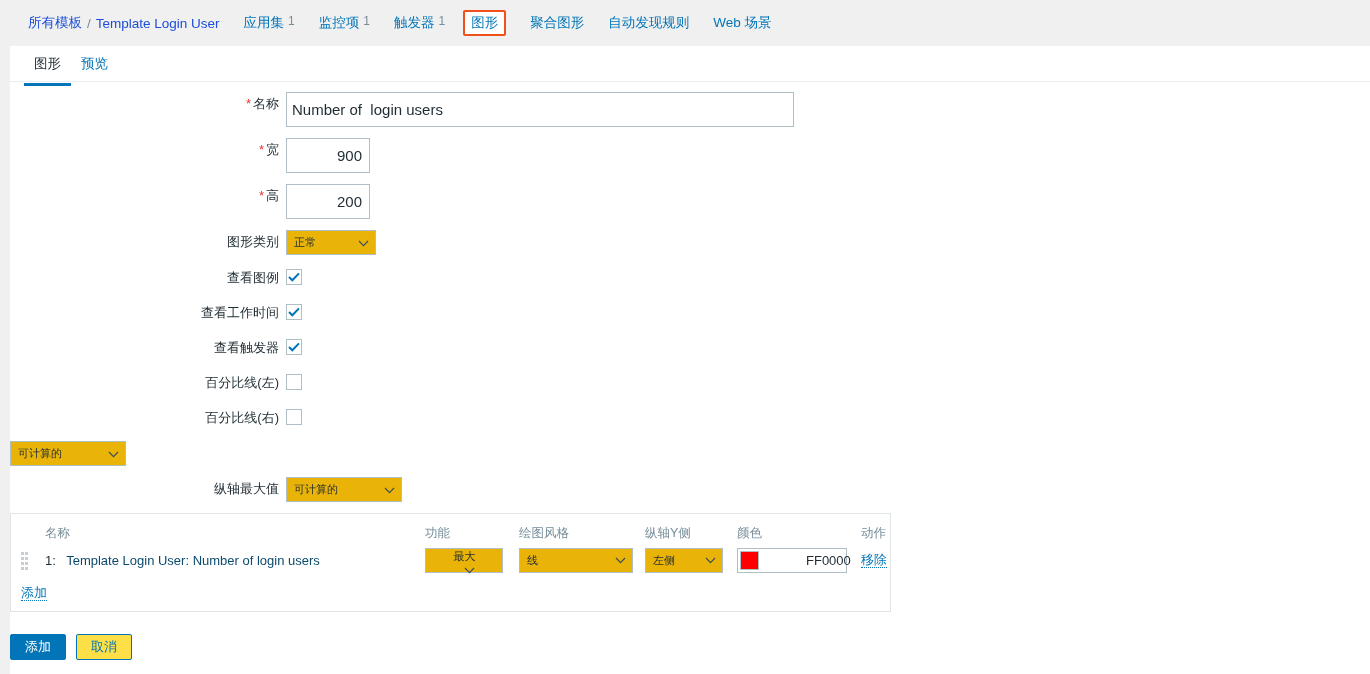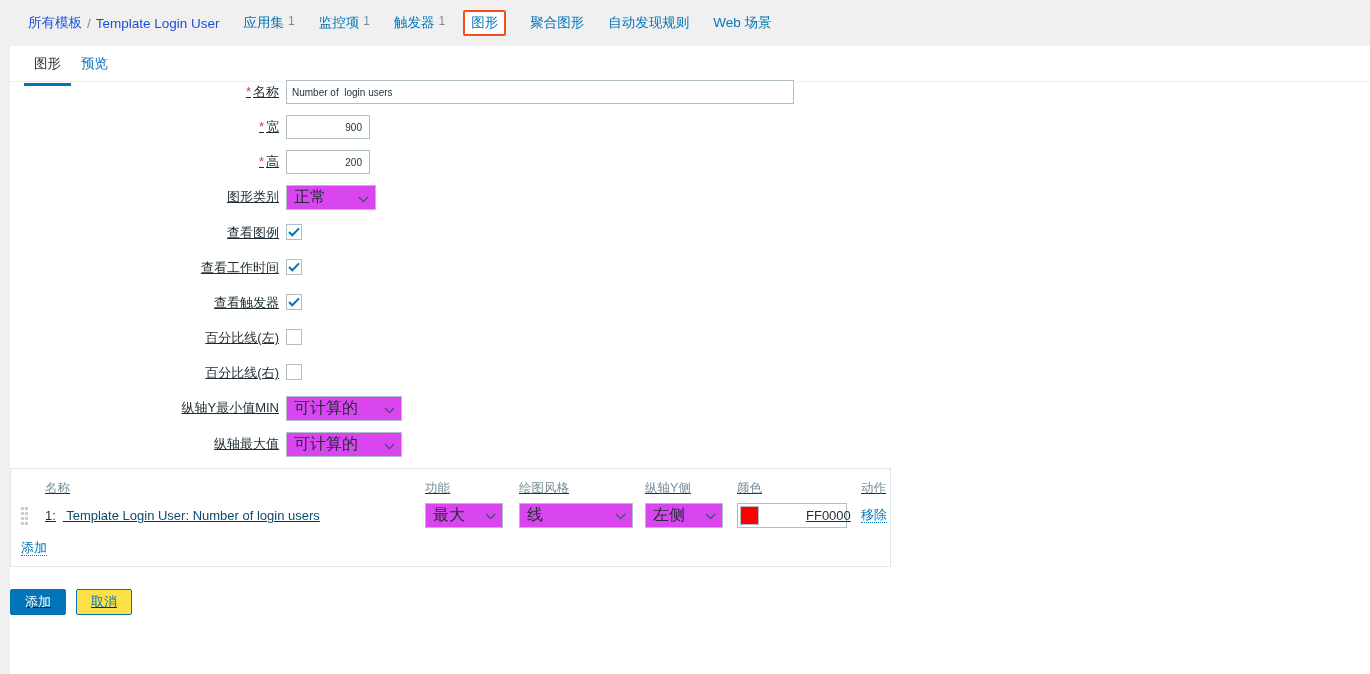--- a/index.html
+++ b/index.html
@@ -95,23 +95,22 @@
   }
   .tab.active {
     color: #1f2c33;
     border-bottom: 3px solid #0275b8;
   }
 
   
   .form {
     position: absolute;
     left: 0;
-    top: 34px;
+    top: 46px;
     width: 100%;
-    text-decoration: underline;
   }
   .row {
     display: flex;
     align-items: flex-start;
     margin-bottom: 11px;
   }
   .lbl {
     width: 276px;
     text-align: right;
     padding-right: 7px;
@@ -123,38 +122,38 @@
   }
   .req {
     color: #e33734;
     margin-right: 2px;
   }
   .ctl {
     flex: 1;
   }
 
   input.txt {
-    height: 24px;
+    height: 35px;
     border: 1px solid #b0bec5;
     background: #ffffff;
     font-family: "Liberation Sans", sans-serif;
-    font-size: 10px;
+    font-size: 15px;
     color: #1f2c33;
     padding: 8px 5px;
     box-sizing: border-box;
     outline: none;
   }
   input.txt.name { width: 508px; }
   input.txt.num  { width: 84px; text-align: right; padding-right: 7px; }
 
   .sel {
     height: 25px;
     border: 1px solid #b0bec5;
-    background: #d946ef;
-    font-size: 16px;
+    background: #eab308;
+    font-size: 11px;
     color: #1f2c33;
     display: inline-flex;
     align-items: center;
     justify-content: space-between;
     padding: 0 6px 0 7px;
     box-sizing: border-box;
     cursor: pointer;
     position: relative;
   }
   .sel .chev {
@@ -226,21 +225,21 @@
     color: #1f2c33;
     font-size: 13px;
     margin-right: 7px;
   }
   .item-link {
     color: #0c4a6e;
     font-size: 13px;
     text-decoration: none;
     cursor: pointer;
   }
-  .sel-func  { width: 78px; height: 25px; }
+  .sel-func  { width: 78px; height: 25px; flex-direction: column; }
   .sel-style { width: 114px; height: 25px; }
   .sel-side  { width: 78px; height: 25px; }
 
   .color-field {
     width: 110px;
     height: 25px;
     border: 1px solid #b0bec5;
     background: #ffffff;
     display: flex;
     align-items: center;
@@ -430,21 +429,20 @@
     </div>
 
     <div class="row">
       <div class="lbl">百分比线(右)</div>
       <div class="ctl">
         <span class="cbx"></span>
       </div>
     </div>
 
     <div class="row">
-      <div class="lbl">纵轴Y最小值MIN</div>
       <div class="ctl">
         <div class="sel sel-yaxis">
           <span>可计算的</span>
           <span class="chev">
             <svg width="11" height="7" viewBox="0 0 11 7">
                 <path d="M1 1 L5.5 5.6 L10 1" fill="none" stroke="#3e4f59" stroke-width="1.2"></path>
               </svg>
           </span>
         </div>
       </div>

